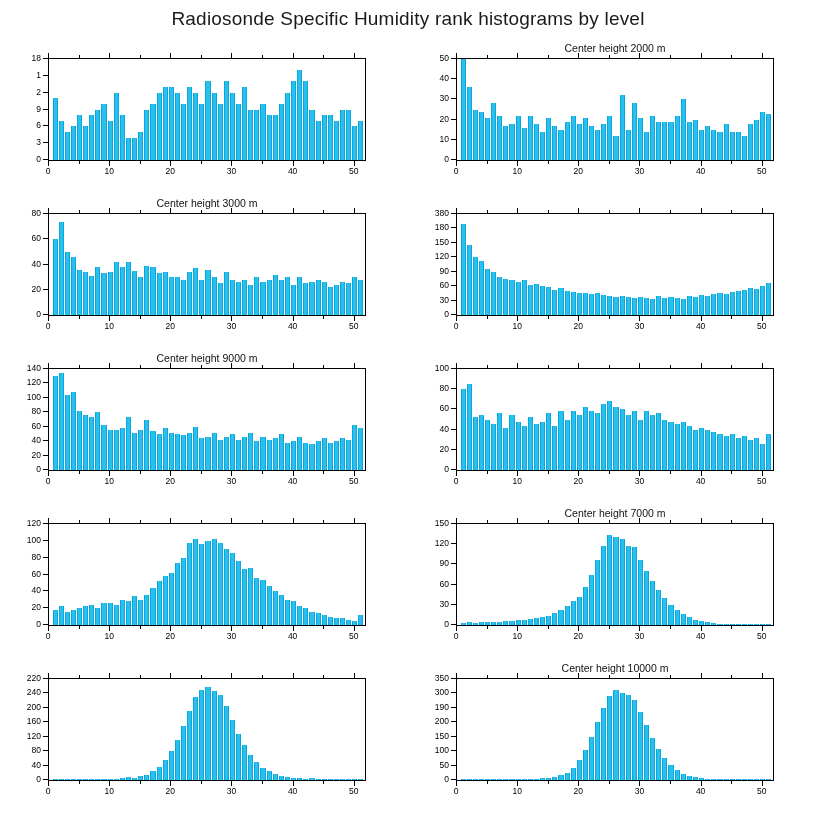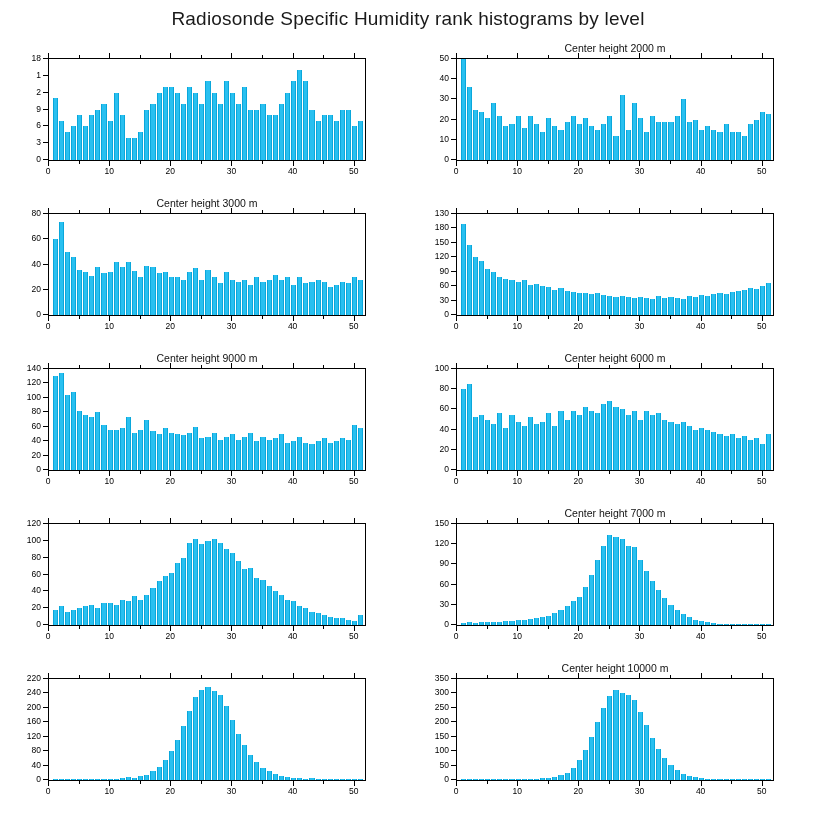--- a/index.html
+++ b/index.html
@@ -476,21 +476,21 @@
           <div class="ylab" style="top: 74.1429px;">60</div>
           <div class="ytick" style="top: 74.1429px; left: 43px;"></div>
           <div class="ylab" style="top: 59.7143px;">90</div>
           <div class="ytick" style="top: 59.7143px; left: 43px;"></div>
           <div class="ylab" style="top: 45.2857px;">120</div>
           <div class="ytick" style="top: 45.2857px; left: 43px;"></div>
           <div class="ylab" style="top: 30.8571px;">150</div>
           <div class="ytick" style="top: 30.8571px; left: 43px;"></div>
           <div class="ylab" style="top: 16.4286px;">180</div>
           <div class="ytick" style="top: 16.4286px; left: 43px;"></div>
-          <div class="ylab" style="top: 2px;">130</div>
+          <div class="ylab" style="top: 2px;">380</div>
           <div class="ytick" style="top: 2px; left: 43px;"></div>
         </div>
         <div class="xtick-top" style="left: 48px; top: 11px;"></div>
         <div class="xtick-minor" style="left: 78.5769px; top: 13px;"></div>
         <div class="xtick-top" style="left: 109.154px; top: 11px;"></div>
         <div class="xtick-minor" style="left: 139.731px; top: 13px;"></div>
         <div class="xtick-top" style="left: 170.308px; top: 11px;"></div>
         <div class="xtick-minor" style="left: 200.885px; top: 13px;"></div>
         <div class="xtick-top" style="left: 231.462px; top: 11px;"></div>
         <div class="xtick-minor" style="left: 262.038px; top: 13px;"></div>
@@ -617,21 +617,20 @@
           <div class="xlab" style="left: 183.462px; top: 6px;">30</div>
           <div class="xtick-minor" style="left: 214.038px; top: 0px;"></div>
           <div class="xtick" style="left: 244.615px; top: 0px;"></div>
           <div class="xlab" style="left: 244.615px; top: 6px;">40</div>
           <div class="xtick-minor" style="left: 275.192px; top: 0px;"></div>
           <div class="xtick" style="left: 305.769px; top: 0px;"></div>
           <div class="xlab" style="left: 305.769px; top: 6px;">50</div>
         </div>
       </div>
       <div class="panel" style="left: 408px; top: 310px; width: 408px; height: 155px;">
-        <div class="panel-title" style="left: 8px; width: 398px;">Center height 6000 m</div>
         <div class="axis-area" style="left: 48px; top: 16px; width: 318px; height: 103px;">
           <div class="bars">
             <div class="bar" style="left: 3.55px; width: 5.14px; height: 80.8px;"></div>
             <div class="bar" style="left: 9.66px; width: 5.14px; height: 85.85px;"></div>
             <div class="bar" style="left: 15.78px; width: 5.14px; height: 52.52px;"></div>
             <div class="bar" style="left: 21.89px; width: 5.14px; height: 54.54px;"></div>
             <div class="bar" style="left: 28.01px; width: 5.14px; height: 50.5px;"></div>
             <div class="bar" style="left: 34.12px; width: 5.14px; height: 46.46px;"></div>
             <div class="bar" style="left: 40.24px; width: 5.14px; height: 56.56px;"></div>
             <div class="bar" style="left: 46.35px; width: 5.14px; height: 42.42px;"></div>
@@ -1096,21 +1095,21 @@
           <div class="ylab" style="top: 103px;">0</div>
           <div class="ytick" style="top: 103px; left: 43px;"></div>
           <div class="ylab" style="top: 88.5714px;">50</div>
           <div class="ytick" style="top: 88.5714px; left: 43px;"></div>
           <div class="ylab" style="top: 74.1429px;">100</div>
           <div class="ytick" style="top: 74.1429px; left: 43px;"></div>
           <div class="ylab" style="top: 59.7143px;">150</div>
           <div class="ytick" style="top: 59.7143px; left: 43px;"></div>
           <div class="ylab" style="top: 45.2857px;">200</div>
           <div class="ytick" style="top: 45.2857px; left: 43px;"></div>
-          <div class="ylab" style="top: 30.8571px;">250</div>
+          <div class="ylab" style="top: 30.8571px;">190</div>
           <div class="ytick" style="top: 30.8571px; left: 43px;"></div>
           <div class="ylab" style="top: 16.4286px;">300</div>
           <div class="ytick" style="top: 16.4286px; left: 43px;"></div>
           <div class="ylab" style="top: 2px;">350</div>
           <div class="ytick" style="top: 2px; left: 43px;"></div>
         </div>
         <div class="xtick-top" style="left: 48px; top: 11px;"></div>
         <div class="xtick-minor" style="left: 78.5769px; top: 13px;"></div>
         <div class="xtick-top" style="left: 109.154px; top: 11px;"></div>
         <div class="xtick-minor" style="left: 139.731px; top: 13px;"></div>

